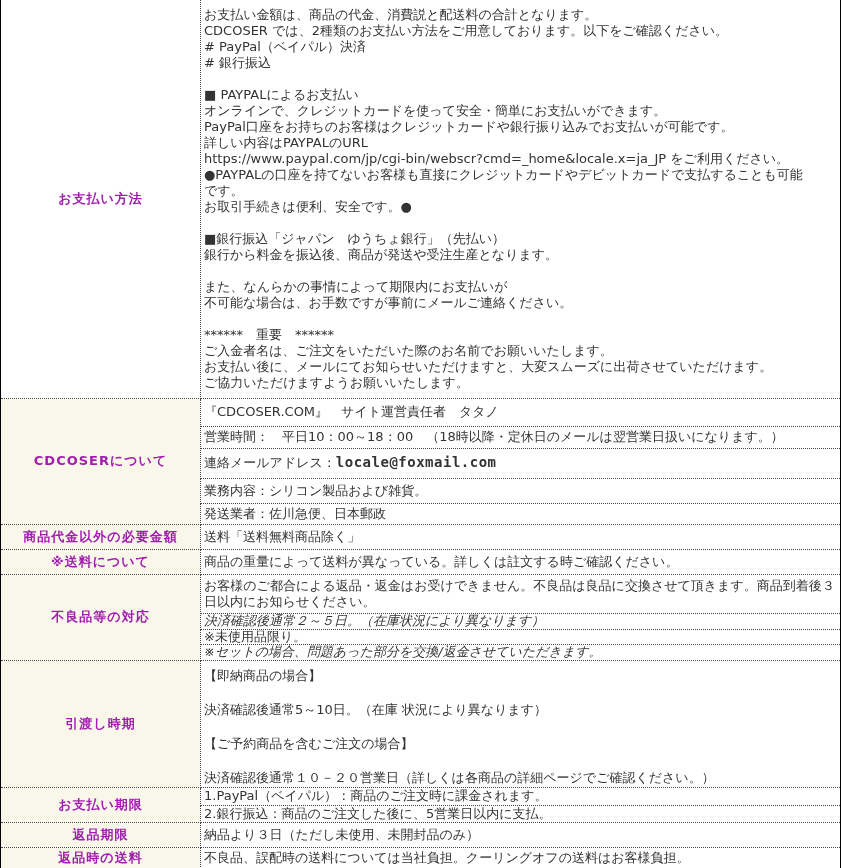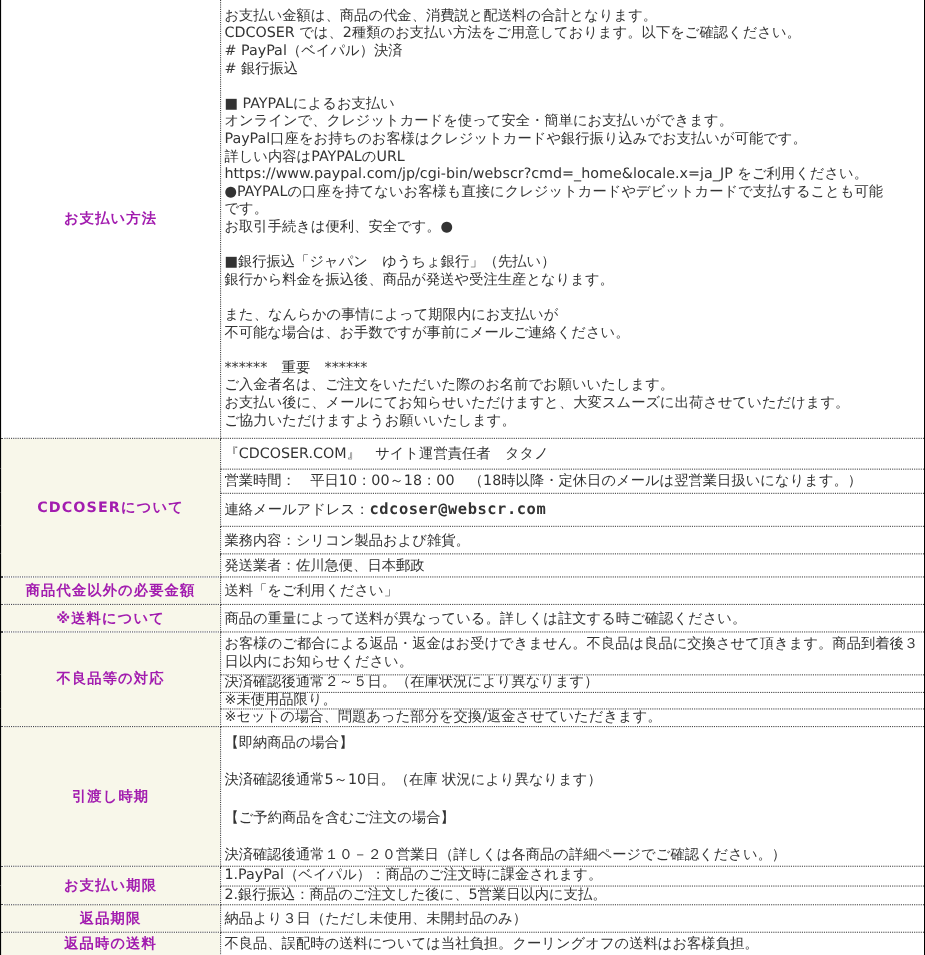--- a/index.html
+++ b/index.html
@@ -51,21 +51,21 @@
     letter-spacing: 0.5px;
   }
   td.tight { line-height: 14px; padding-top: 0; padding-bottom: 0; }
   .h398 { height: 398px; }
   .h28 { height: 28px; }
   .h22 { height: 22px; }
   .h30 { height: 30px; }
   .h25 { height: 25px; }
   .h20 { height: 20px; padding-left: 16px; }
   .h39 { height: 39px; }
-  .h16 { height: 16px; }
+  .h16 { height: 16px; font-style: italic; }
   .h14 { height: 14px; }
   .h125 { height: 125px; }
   .h18 { height: 18px; }
   .h17 { height: 17px; }
   .h23 { height: 23px; }
 </style>
 </head>
 <body>
 
 <table class="info">
@@ -106,33 +106,33 @@
 
     <tr class="h28">
       <th rowspan="5">CDCOSERについて</th>
       <td>『CDCOSER.COM』　サイト運営責任者　タタノ</td>
     </tr>
     <tr class="h22">
       <td>営業時間：　平日10：00～18：00　（18時以降・定休日のメールは翌営業日扱いになります。）</td>
     </tr>
     <tr class="h30">
       <td>
-        <span>連絡メールアドレス：</span><span class="email">cdcoser@webscr.com</span>
+        <span>連絡メールアドレス：</span><span class="email">locale@foxmail.com</span>
       </td>
     </tr>
     <tr class="h25">
       <td>業務内容：シリコン製品および雑貨。</td>
     </tr>
     <tr class="h20">
       <td>発送業者：佐川急便、日本郵政</td>
     </tr>
 
     <tr class="h25">
       <th>商品代金以外の必要金額</th>
-      <td>送料「をご利用ください」</td>
+      <td>送料「送料無料商品除く」</td>
     </tr>
 
     <tr class="h25">
       <th>※送料について</th>
       <td>商品の重量によって送料が異なっている。詳しくは註文する時ご確認ください。</td>
     </tr>
 
     <tr class="h39">
       <th rowspan="4">不良品等の対応</th>
       <td class="tight">

